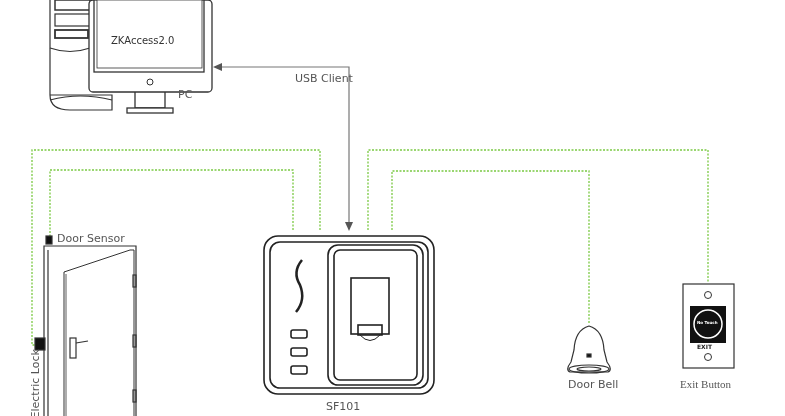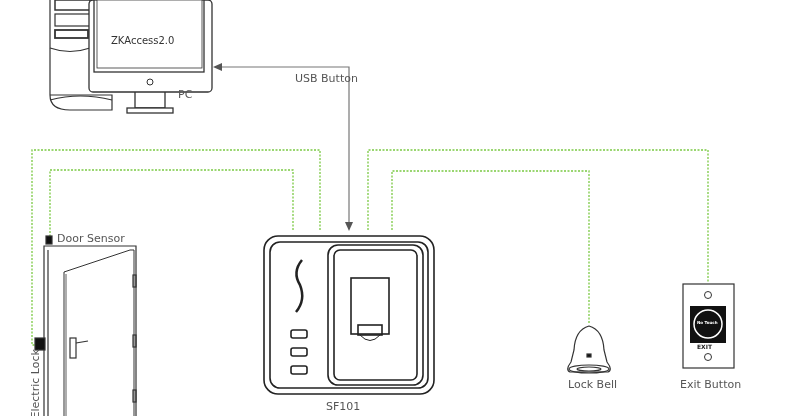--- a/index.html
+++ b/index.html
@@ -83,20 +83,20 @@
     <rect x="683" y="284" width="51" height="84" fill="#fff" stroke="#333" stroke-width="1.2"></rect>
     <circle cx="708" cy="295" r="3.5" fill="none" stroke="#333"></circle>
     <circle cx="708" cy="357" r="3.5" fill="none" stroke="#333"></circle>
     <rect x="690" y="306" width="36" height="37" fill="#111"></rect>
     <circle cx="708" cy="324" r="14" fill="none" stroke="#fff" stroke-width="1.5"></circle>
   </g>
 </svg>
 
 <div class="screen-txt" style="left:111px;top:35px;">ZKAccess2.0</div>
 <div class="lbl" style="left:178px;top:88px;">PC</div>
-<div class="lbl" style="left:295px;top:72px;">USB Button</div>
+<div class="lbl" style="left:295px;top:72px;">USB Client</div>
 <div class="lbl" style="left:57px;top:232px;">Door Sensor</div>
 <div class="lbl" style="left:-5px;top:372px;transform:rotate(-90deg);transform-origin:center;width:80px;left:-5px;">Electric Lock</div>
 <div class="lbl" style="left:326px;top:400px;font-size:11px;">SF101</div>
-<div class="lbl" style="left:568px;top:378px;">Lock Bell</div>
-<div class="lbl" style="left:680px;top:378px;">Exit Button</div>
+<div class="lbl" style="left:568px;top:378px;">Door Bell</div>
+<div class="lbl" style="left:680px;top:378px;font-family:Liberation Serif, serif;">Exit Button</div>
 <div class="lbl" style="left:697px;top:343px;font-size:6px;font-weight:bold;color:#222;">EXIT</div>
 <div class="lbl" style="left:697px;top:320px;font-size:4px;font-weight:bold;color:#fff;">No Touch</div>
 
 </body></html>

